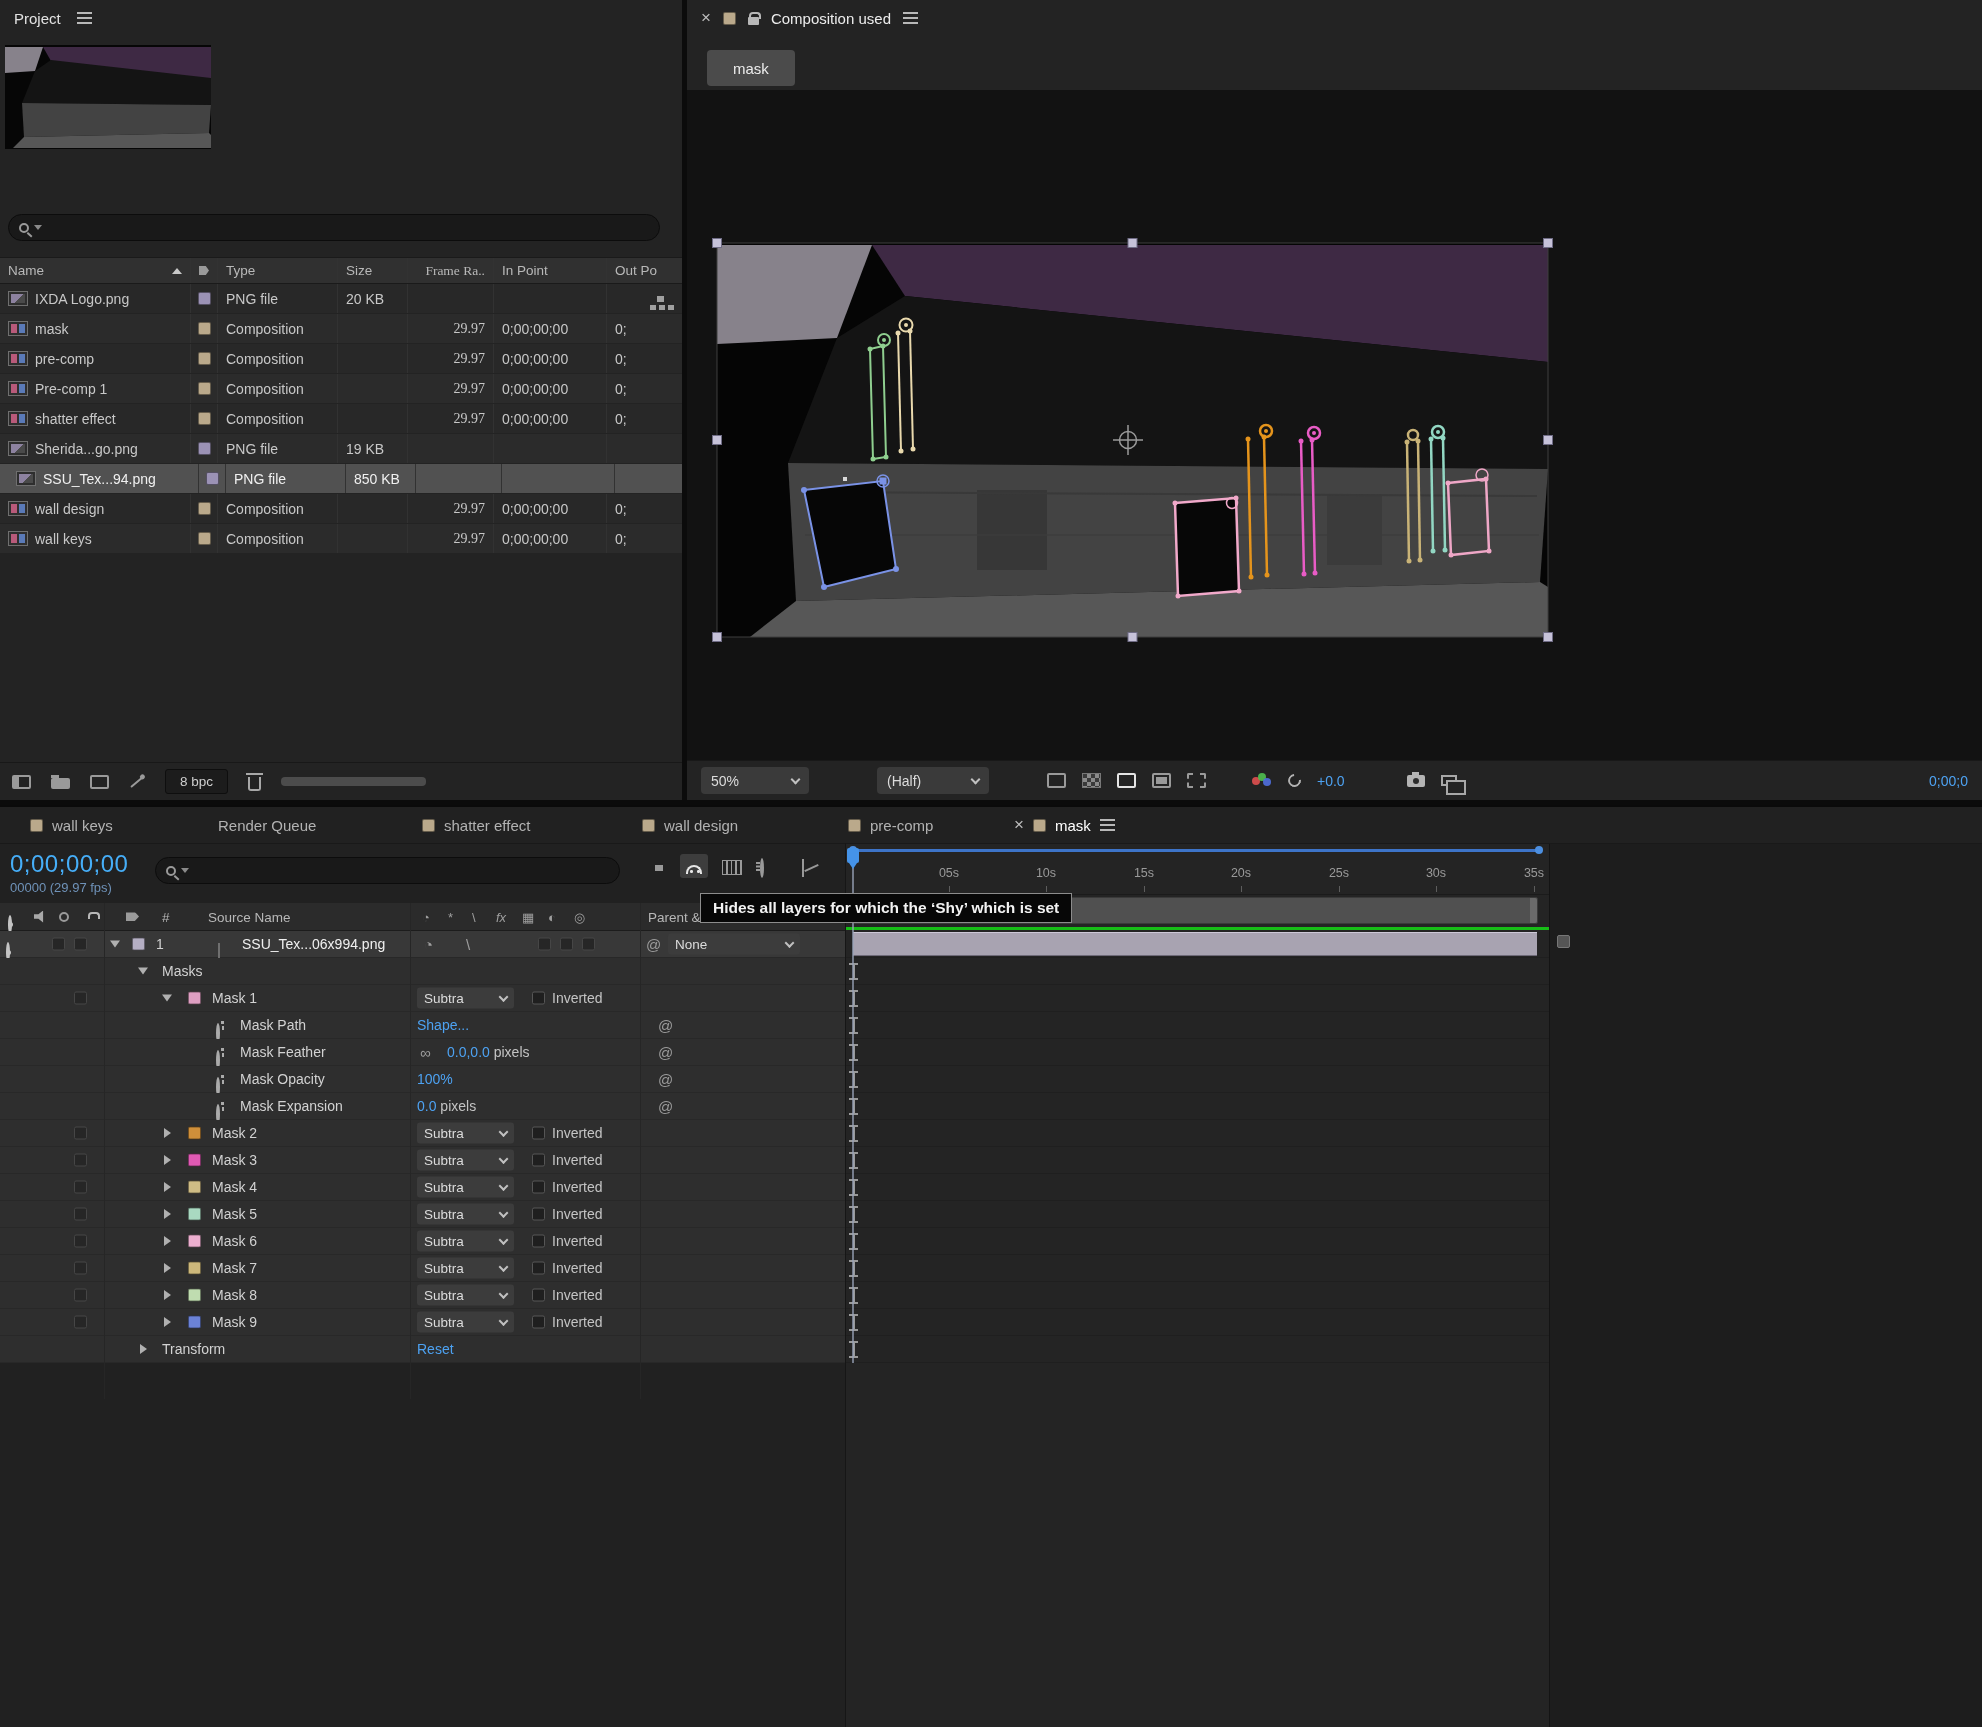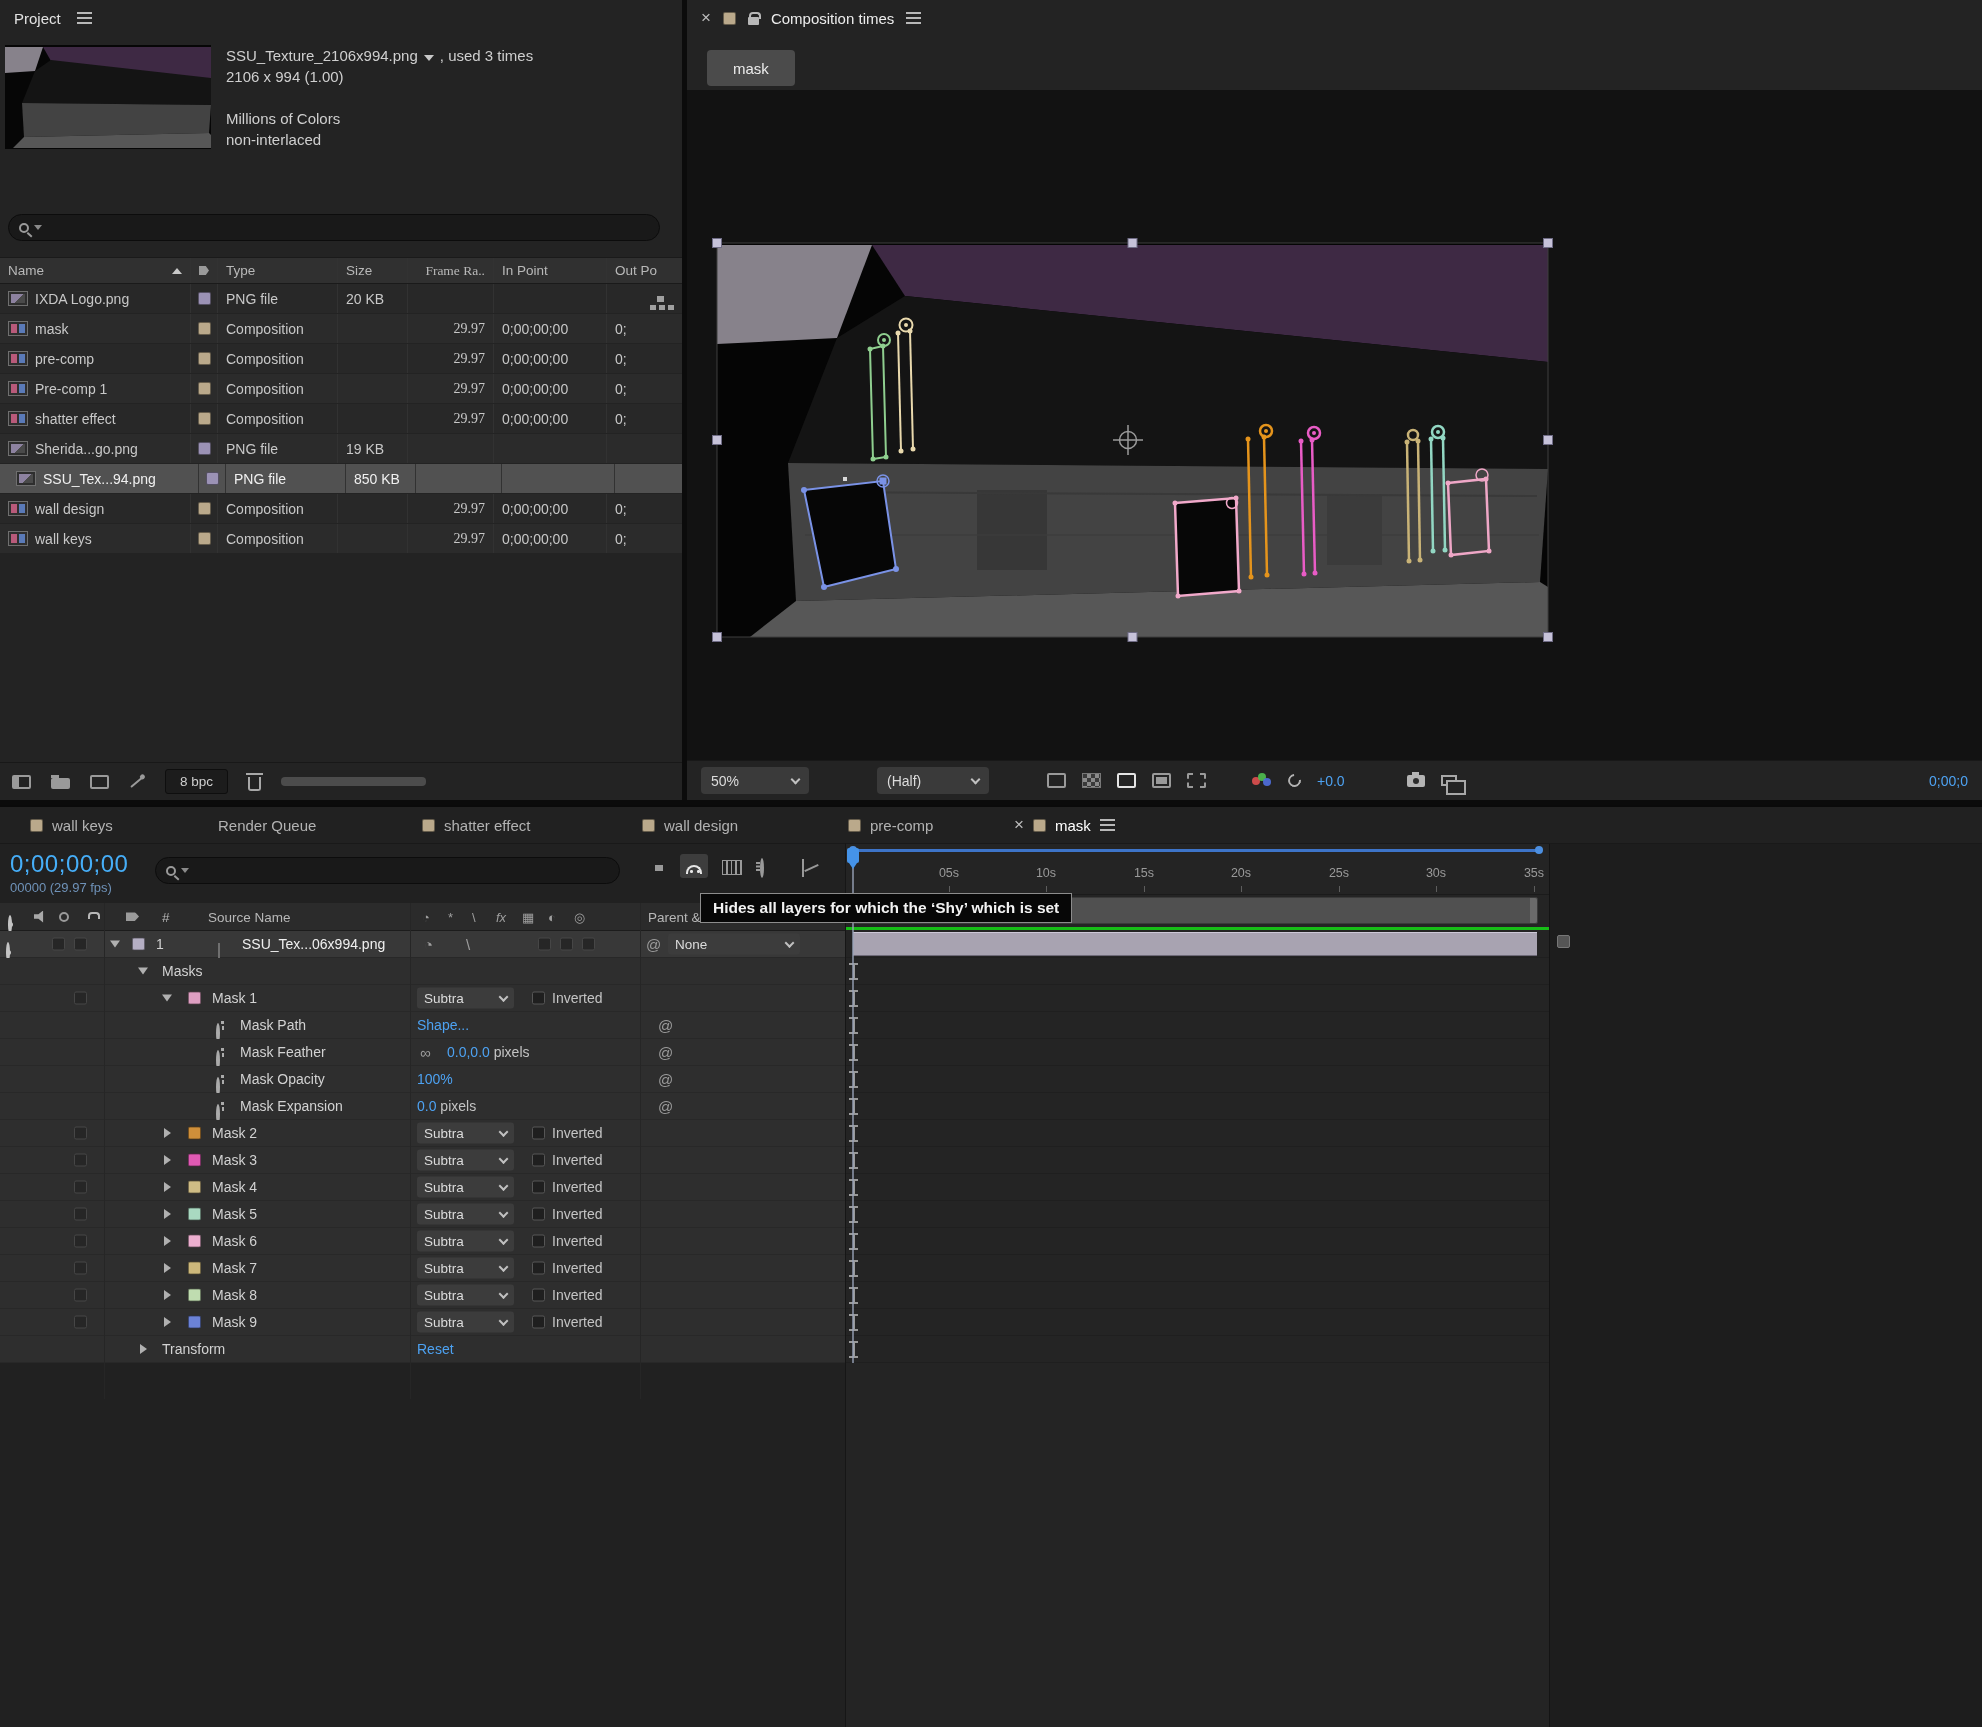--- a/index.html
+++ b/index.html
@@ -168,27 +168,20 @@
   <div class="thumb">
     <svg width="206" height="104" viewBox="0 0 206 104">
       <rect width="206" height="104" fill="#060606"></rect>
       <polygon points="38,2 206,2 206,34 46,16" fill="#3e2944"></polygon>
       <polygon points="0,2 38,2 30,26 0,28" fill="#87828b"></polygon>
       <polygon points="30,26 46,15 206,33 206,60 17,58" fill="#141414"></polygon>
       <polygon points="17,58 206,60 204,88 19,92" fill="#434343"></polygon>
       <polygon points="8,103 19,92 204,88 206,90 206,103" fill="#575757"></polygon>
     </svg>
   </div>
-  <div class="pinfo">
-    <div><span>SSU_Texture_2106x994.png</span><span class="caret"></span><span>, used 3 times</span></div>
-    <div>2106 x 994 (1.00)</div>
-    <div style="height:21px"></div>
-    <div>Millions of Colors</div>
-    <div>non-interlaced</div>
-  </div>
 
   <div class="searchbox">
     <span class="mag"></span>
     <span class="mincaret"></span>
   </div>
 
   <div class="tbl">
     <div class="thead">
       <span class="c c-name">
           <span>Name</span>
@@ -344,21 +337,21 @@
     <span class="trash"></span>
     <span class="hscroll"></span>
   </div>
 </div>
 
 <div id="comp" class="panel">
   <div class="chead">
     <span class="closex">×</span>
     <span class="chip" style="background-color: rgb(186, 169, 139);"></span>
     <span class="lockico"></span>
-    <span class="ctitle">Composition times</span>
+    <span class="ctitle">Composition used</span>
     <span class="hamburger"></span>
   </div>
   <button class="maskbtn">mask</button>
 
   <div class="viewer">
     <svg width="1295" height="670" viewBox="0 0 1295 670">
 
       <rect x="30" y="153" width="831" height="394" fill="#050505"></rect>
       <polygon points="185,155 861,155 861,272 218,206" fill="#3e2944"></polygon>
       <polygon points="30,155 185,155 150,248 30,254" fill="#87828b"></polygon>

